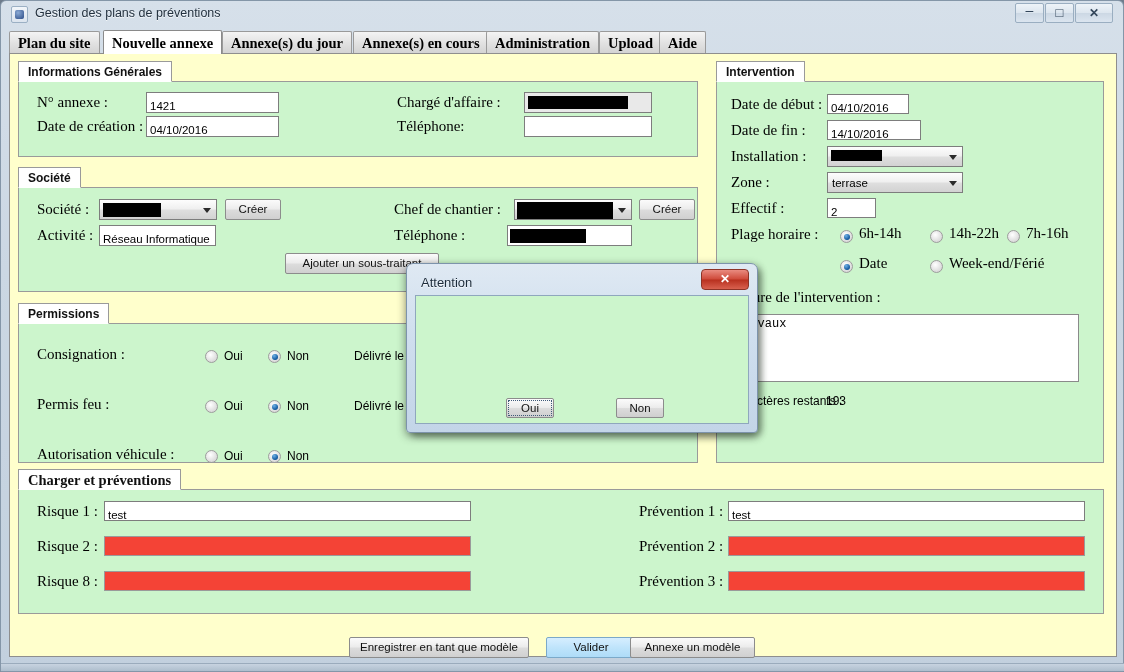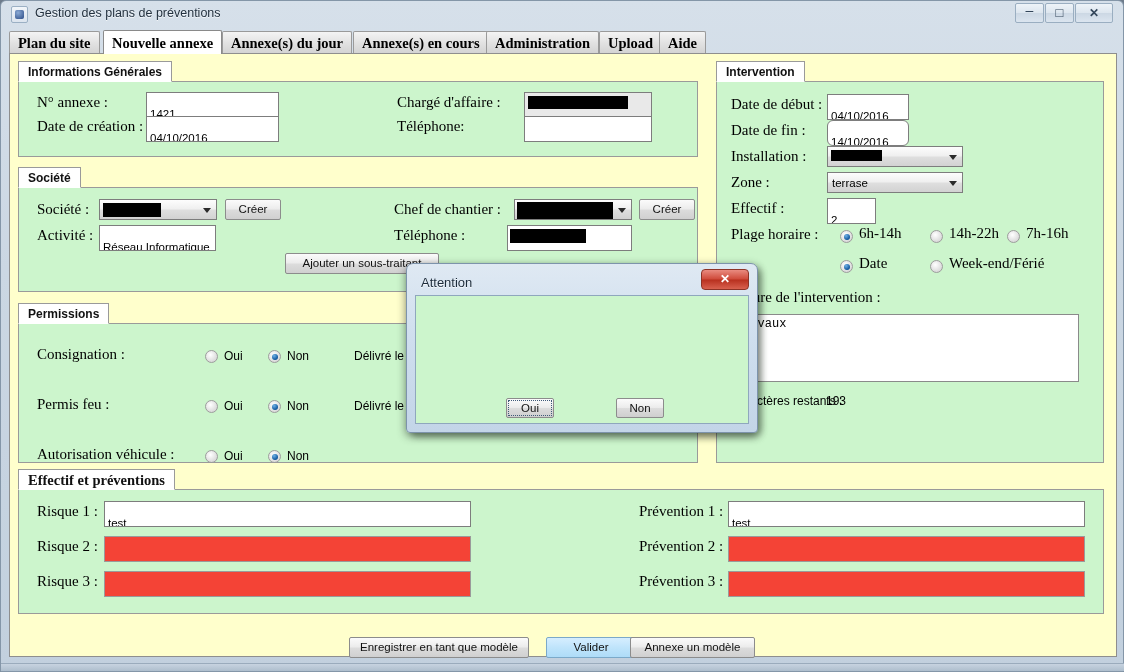--- a/index.html
+++ b/index.html
@@ -103,21 +103,21 @@
     position: absolute; font-family: "Liberation Serif", serif;
     font-size: 15px; color: #000; white-space: nowrap;
   }
   .lbl.small {
     font-family: "Liberation Sans", sans-serif; font-size: 12px;
   }
   .txt {
     position: absolute; background: #ffffff;
     border: 1px solid #7d7d7d;
     font-family: "Liberation Sans", sans-serif; font-size: 11.5px;
-    color: #000; line-height: 19px; padding: 12px 3px;
+    color: #000; line-height: 19px; padding: 4px 3px;
     white-space: nowrap; overflow: hidden;
   }
   .txt.gray { background: #e9e9e9; }
   .txt.red  { background: #f44336; border-color: #9a9a9a; }
   .redact {
     position: absolute; background: #000000;
   }
   .combo {
     position: absolute; height: 21px;
     background: linear-gradient(to bottom,#fdfdfd 0%,#f0f0f0 45%,#dedede 55%,#d2d2d2 100%);
@@ -321,21 +321,21 @@
     </div>
 
     <div class="panel" style="left:706px; top:7px; width:388px; height:402px;">
       <div class="panel-tab">Intervention</div>
       <div class="panel-body">
 
         <div class="lbl" style="left:14px; top:14px;">Date de début :</div>
         <div class="txt" style="left:110px; top:12px; width:82px; height:20px;">04/10/2016</div>
 
         <div class="lbl" style="left:14px; top:40px;">Date de fin :</div>
-        <div class="txt" style="left:110px; top:38px; width:82px; height:20px;border-radius:6px;">14/10/2016</div>
+        <div class="txt" style="left:110px; top:38px; width:94px; height:20px;">14/10/2016</div>
 
         <div class="lbl" style="left:14px; top:66px;">Installation :</div>
         <div class="combo" style="left:110px; top:64px; width:136px;">
             <span class="redact" style="left:3px; top:3px; width:51px; height:11px;"></span>
             <span class="arrow"></span>
           </div>
 
         <div class="lbl" style="left:14px; top:92px;">Zone :</div>
         <div class="combo" style="left:110px; top:90px; width:136px;">terrase<span class="arrow"></span></div>
 
@@ -361,34 +361,34 @@
 
         <div class="lbl" style="left:14px; top:207px;">Nature de l'intervention :</div>
         <div class="area" style="left:14px; top:232px; width:348px; height:68px;">travaux</div>
 
         <div class="lbl small" style="left:14px; top:312px;">Caractères restants :</div>
         <div class="lbl small" style="left:109px; top:312px;">193</div>
       </div>
     </div>
 
     <div class="panel" style="left:8px; top:415px; width:1086px; height:145px;">
-      <div class="panel-tab serif">Effectif et préventions</div>
+      <div class="panel-tab serif">Charger et préventions</div>
       <div class="panel-body">
 
         <div class="lbl" style="left:18px; top:13px;">Risque 1 :</div>
         <div class="txt" style="left:85px; top:11px; width:367px; height:20px;">test</div>
         <div class="lbl" style="left:620px; top:13px;">Prévention 1 :</div>
         <div class="txt" style="left:709px; top:11px; width:357px; height:20px;">test</div>
 
         <div class="lbl" style="left:18px; top:48px;">Risque 2 :</div>
         <div class="txt red" style="left:85px; top:46px; width:367px; height:20px;"></div>
         <div class="lbl" style="left:620px; top:48px;">Prévention 2 :</div>
         <div class="txt red" style="left:709px; top:46px; width:357px; height:20px;"></div>
 
-        <div class="lbl" style="left:18px; top:83px;">Risque 3 :</div>
+        <div class="lbl" style="left:18px; top:83px;">Risque 8 :</div>
         <div class="txt red" style="left:85px; top:81px; width:367px; height:20px;"></div>
         <div class="lbl" style="left:620px; top:83px;">Prévention 3 :</div>
         <div class="txt red" style="left:709px; top:81px; width:357px; height:20px;"></div>
       </div>
     </div>
 
     <div class="btn" style="left:339px; top:583px; width:180px; height:21px; line-height:19px;">Enregistrer en tant que modèle</div>
     <div class="btn blue" style="left:536px; top:583px; width:90px; height:21px; line-height:19px;">Valider</div>
     <div class="btn" style="left:620px; top:583px; width:125px; height:21px; line-height:19px;">Annexe un modèle</div>
 

